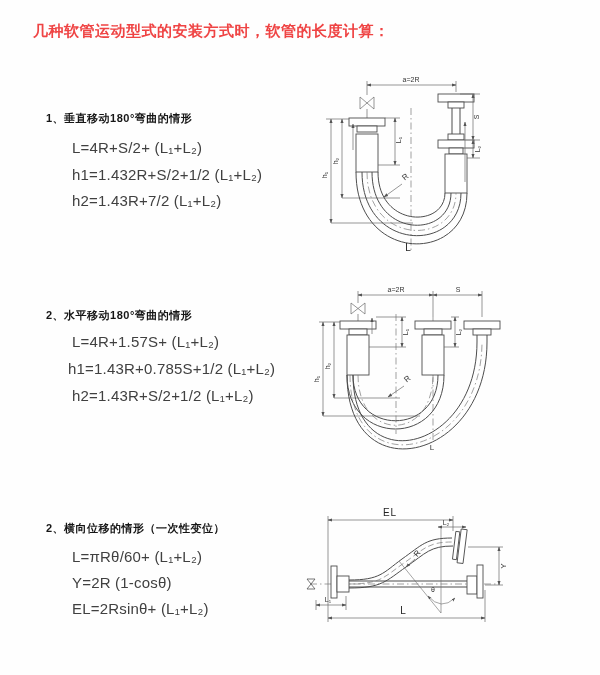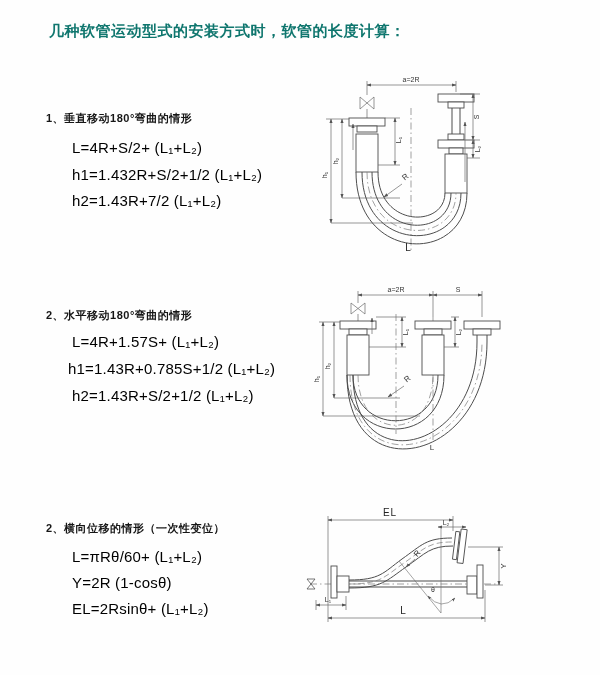--- a/index.html
+++ b/index.html
@@ -2,23 +2,23 @@
 <html><head>
 <meta charset="utf-8">
 <style>
   html,body{margin:0;padding:0;}
   body{
     width:600px;height:675px;position:relative;background:#fefefe;
     font-family:"Liberation Sans","DejaVu Sans",sans-serif;
     overflow:hidden;
   }
   .abs{position:absolute;white-space:nowrap;}
-  .title{font-size:15px;font-weight:bold;color:#0f766e;letter-spacing:.5px;margin-left:16px;}
+  .title{font-size:15px;font-weight:bold;color:#ef4444;letter-spacing:.5px;}
   .heading{font-size:11px;font-weight:bold;color:#161616;letter-spacing:.5px;}
-  .formula{font-size:15px;font-weight:normal;color:#000000;letter-spacing:.2px;}
+  .formula{font-size:15px;font-weight:normal;color:#404040;letter-spacing:.2px;}
   svg{position:absolute;overflow:visible;}
   .dln{stroke:#6a6a6a;stroke-width:.7;fill:none;}
   .mln{stroke:#4d4d4d;stroke-width:1;fill:none;}
   .thin{stroke:#6a6a6a;stroke-width:.6;fill:none;}
   .cl{stroke:#7a7a7a;stroke-width:.7;fill:none;stroke-dasharray:7 3 1.5 3;}
   .hcl{stroke:#7a7a7a;stroke-width:.7;fill:none;stroke-dasharray:6 3;}
   .flg{stroke:#4d4d4d;stroke-width:.9;fill:#ffffff;}
   .dlbl{font-size:7px;fill:#333;}
   .dlbl2{font-size:8px;fill:#333;}
   .big{font-size:10px;fill:#222;}

